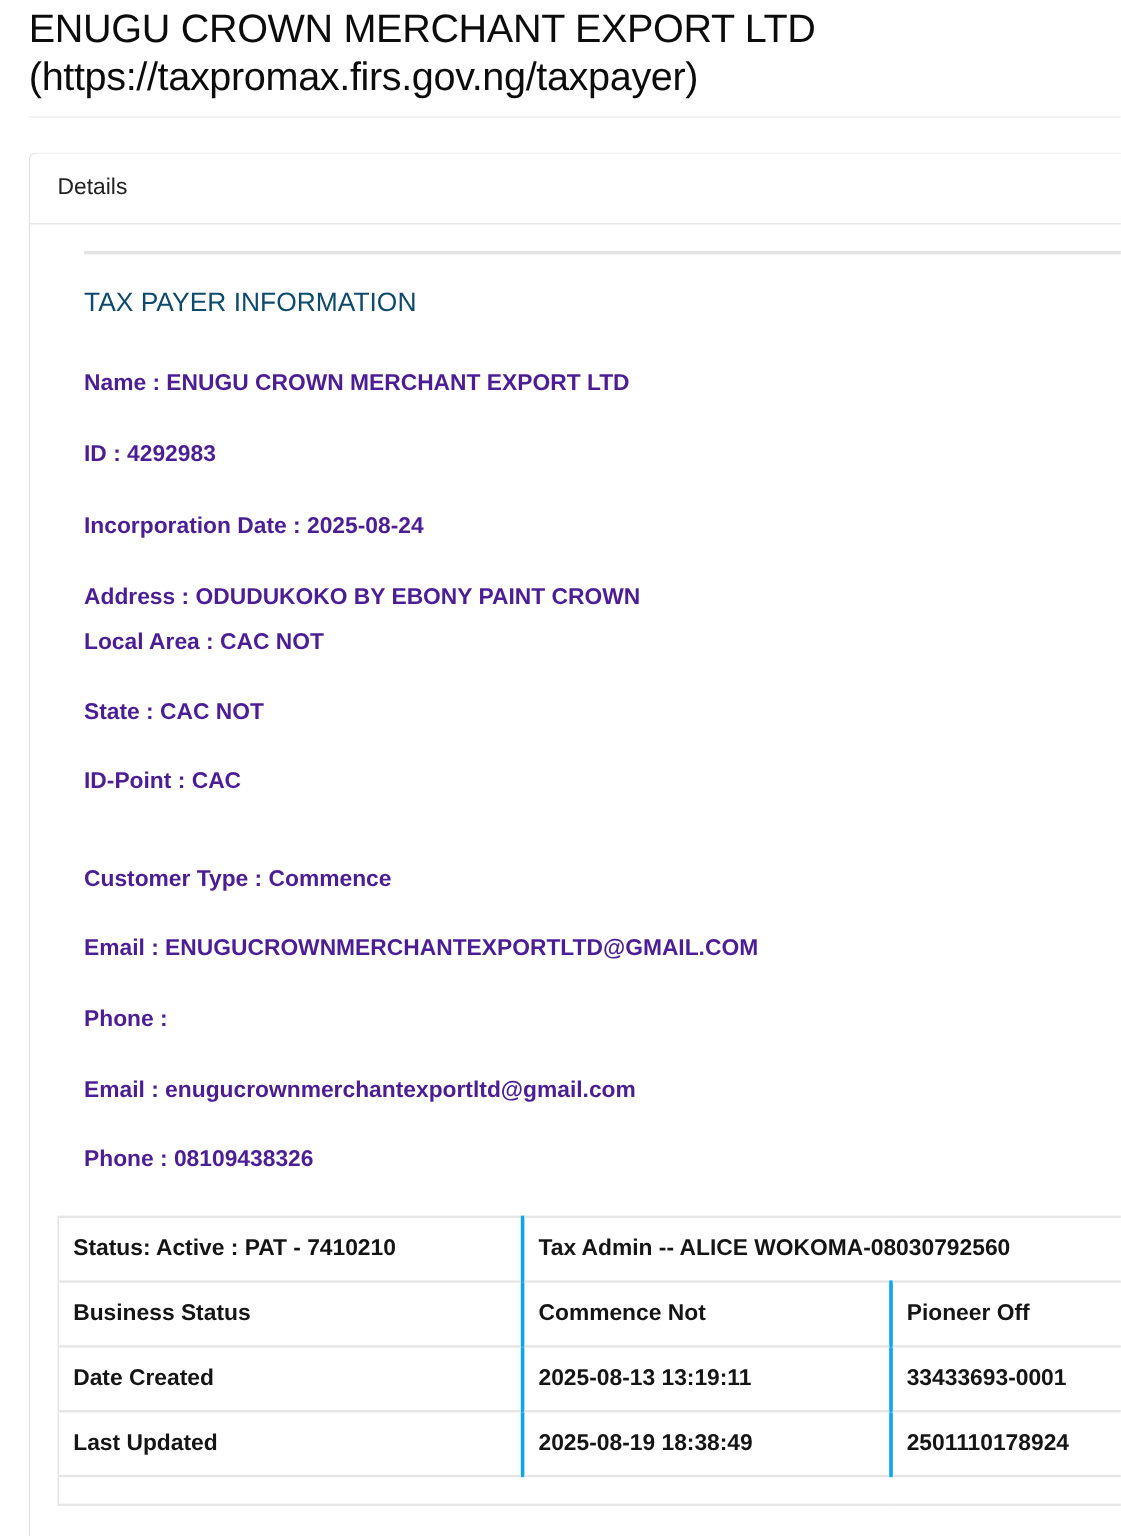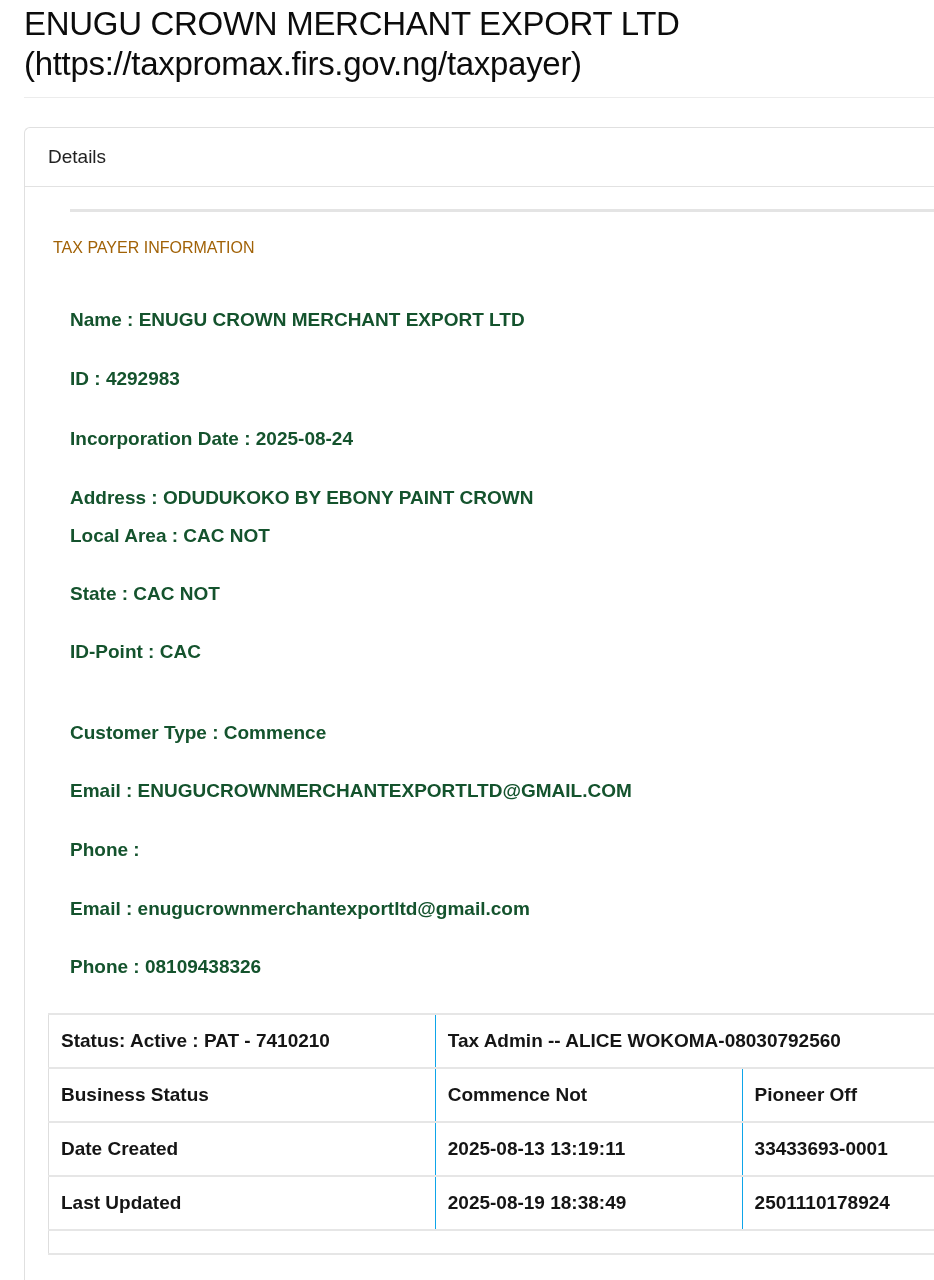--- a/index.html
+++ b/index.html
@@ -60,51 +60,51 @@
     .dashed-rule {
       position: absolute;
       left: 45px;
       top: 22px;
       width: 880px;
       height: 3px;
       background: #e4e4e4;
     }
     .section-heading {
       position: absolute;
-      left: 28px;
+      left: 45px;
       top: 52px;
-      font-size: 16px;
-      color: #a16207;
+      font-size: 22px;
+      color: #0c4a6e;
     }
     .info-line {
       position: absolute;
       left: 45px;
       font-size: 19px;
       font-weight: 700;
-      color: #14532d;
+      color: #4c1d95;
       white-space: nowrap;
     }
     .info-line .label::after { content: " : "; white-space: pre; }
 
     table.status-table {
       position: absolute;
       left: 23px;
       top: 826px;
       width: 910px;
       border-collapse: collapse;
       border-left: 1px solid #dedede;
       border-top: 2px solid #e6e6e6;
       font-size: 19px;
       font-weight: 700;
       color: #151515;
     }
     table.status-table td {
       height: 52px;
       border-bottom: 2px solid #e6e6e6;
-      border-right: 1px solid #0ea5e9;
+      border-right: 3px solid #0ea5e9;
       padding: 0 0 0 12px;
       vertical-align: middle;
       white-space: nowrap;
     }
     table.status-table td:last-child { border-right: none; }
     table.status-table tr.empty-row td {
       height: 22px;
     }
   </style>
 </head>

